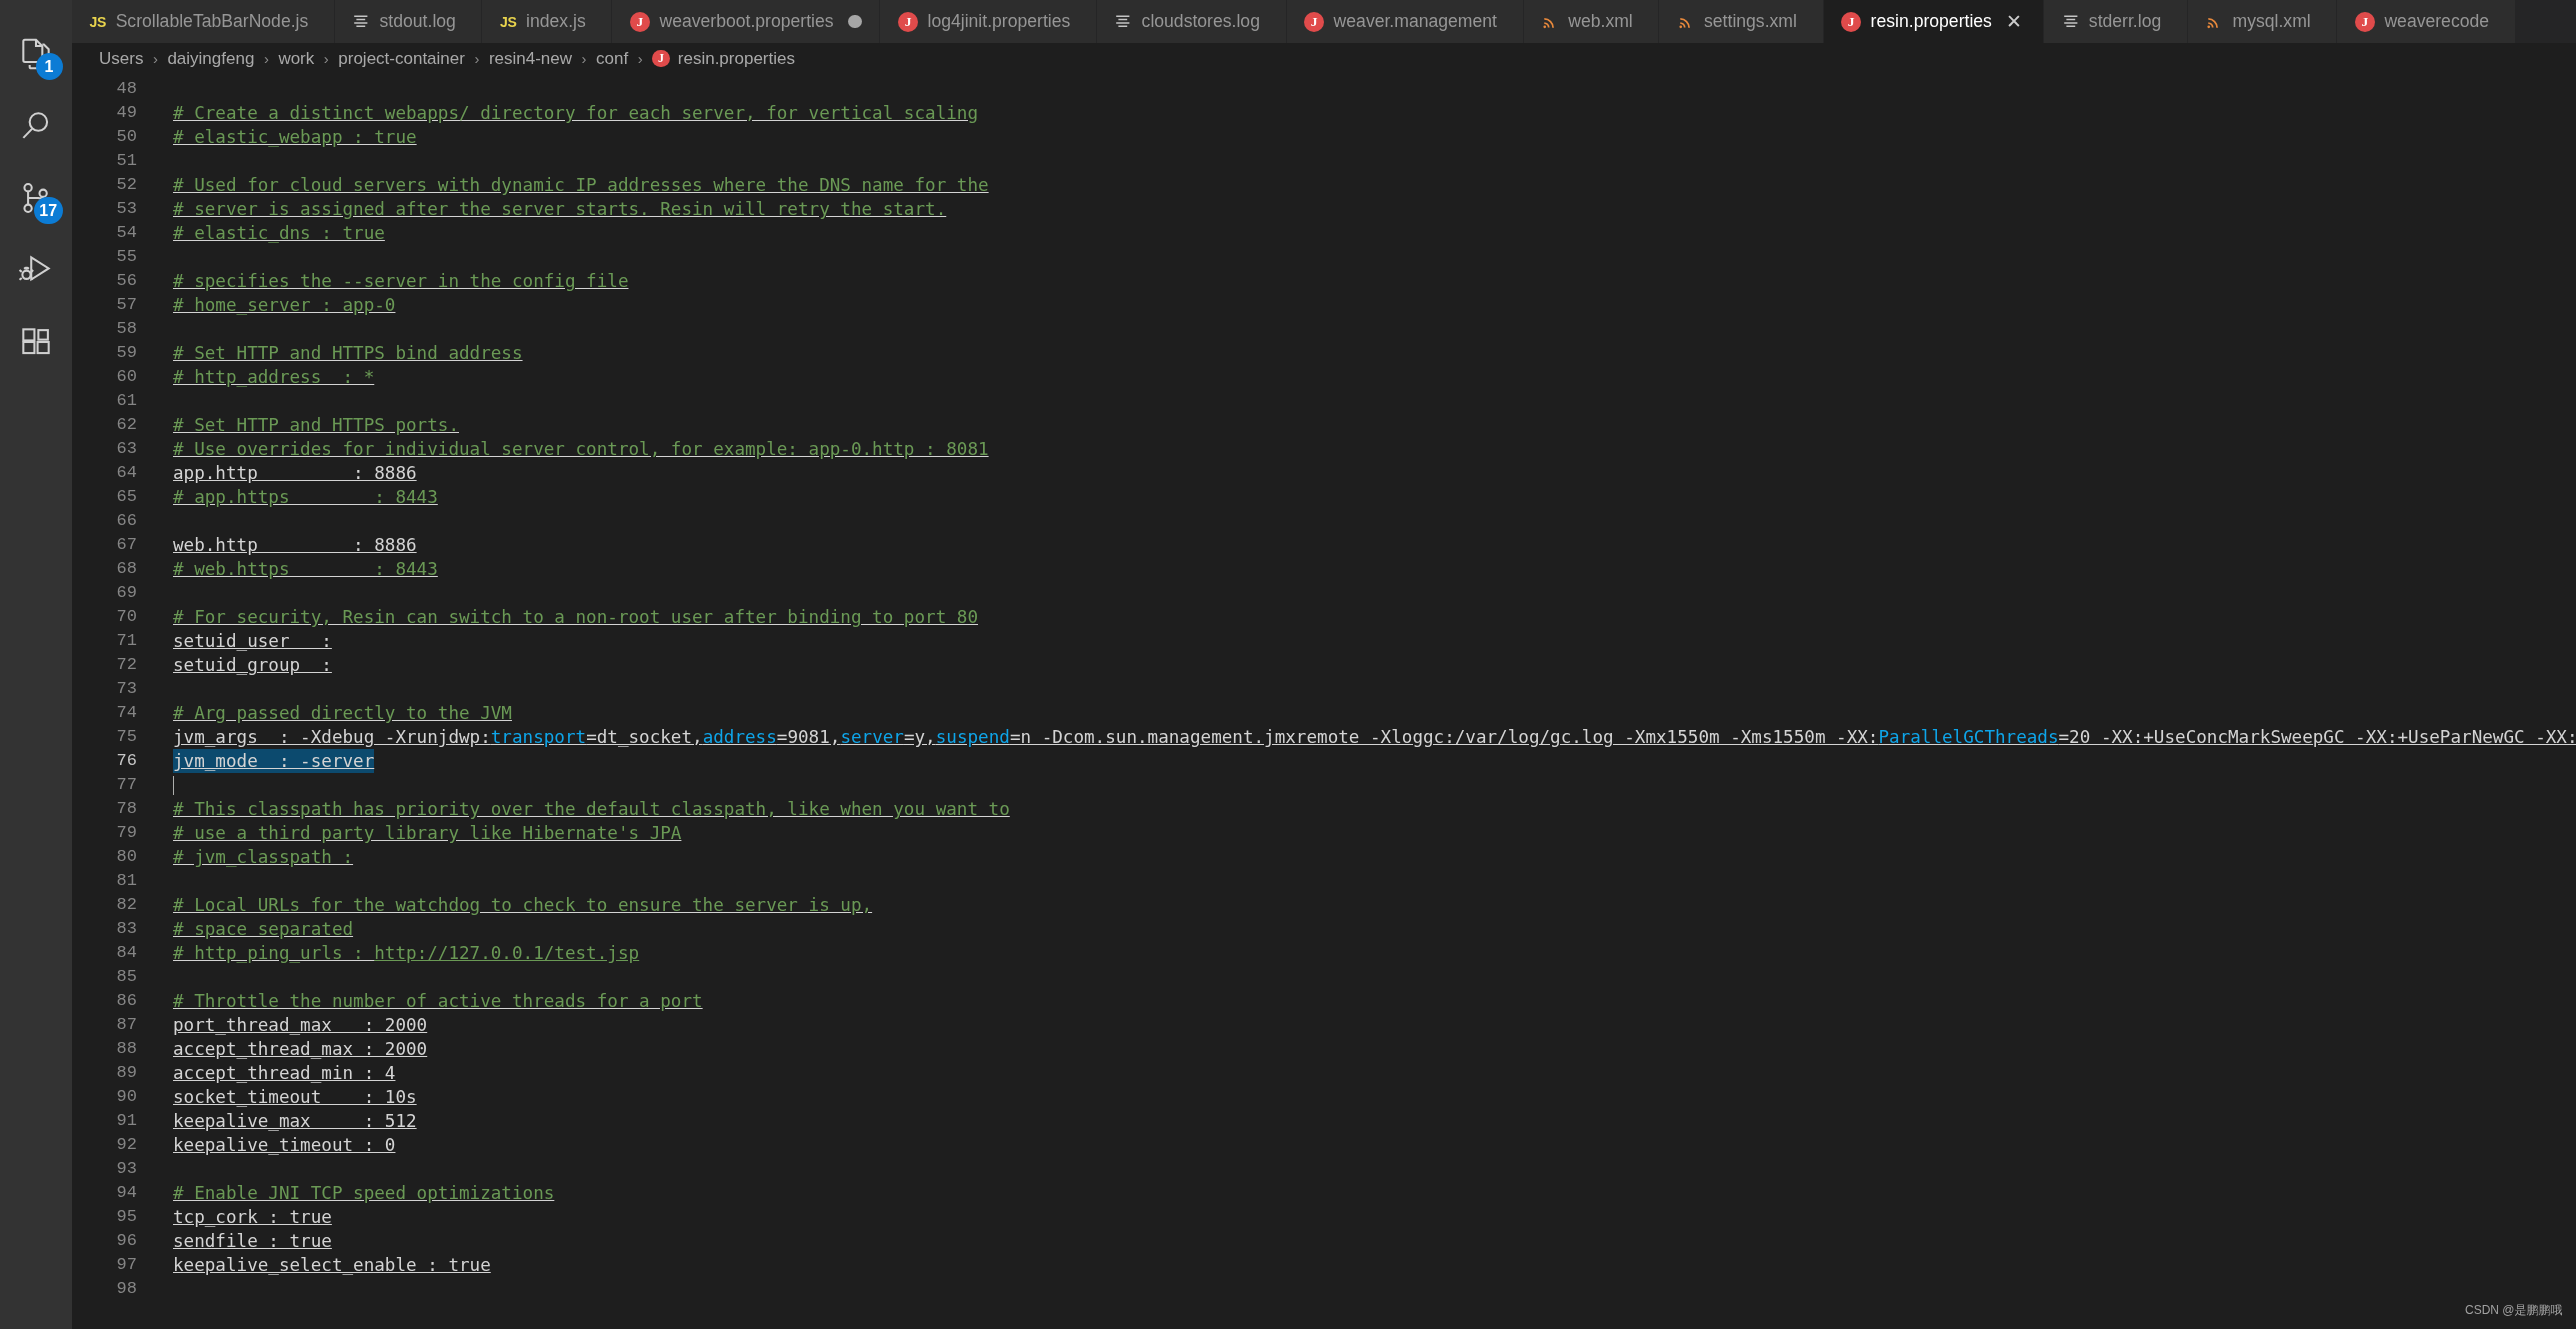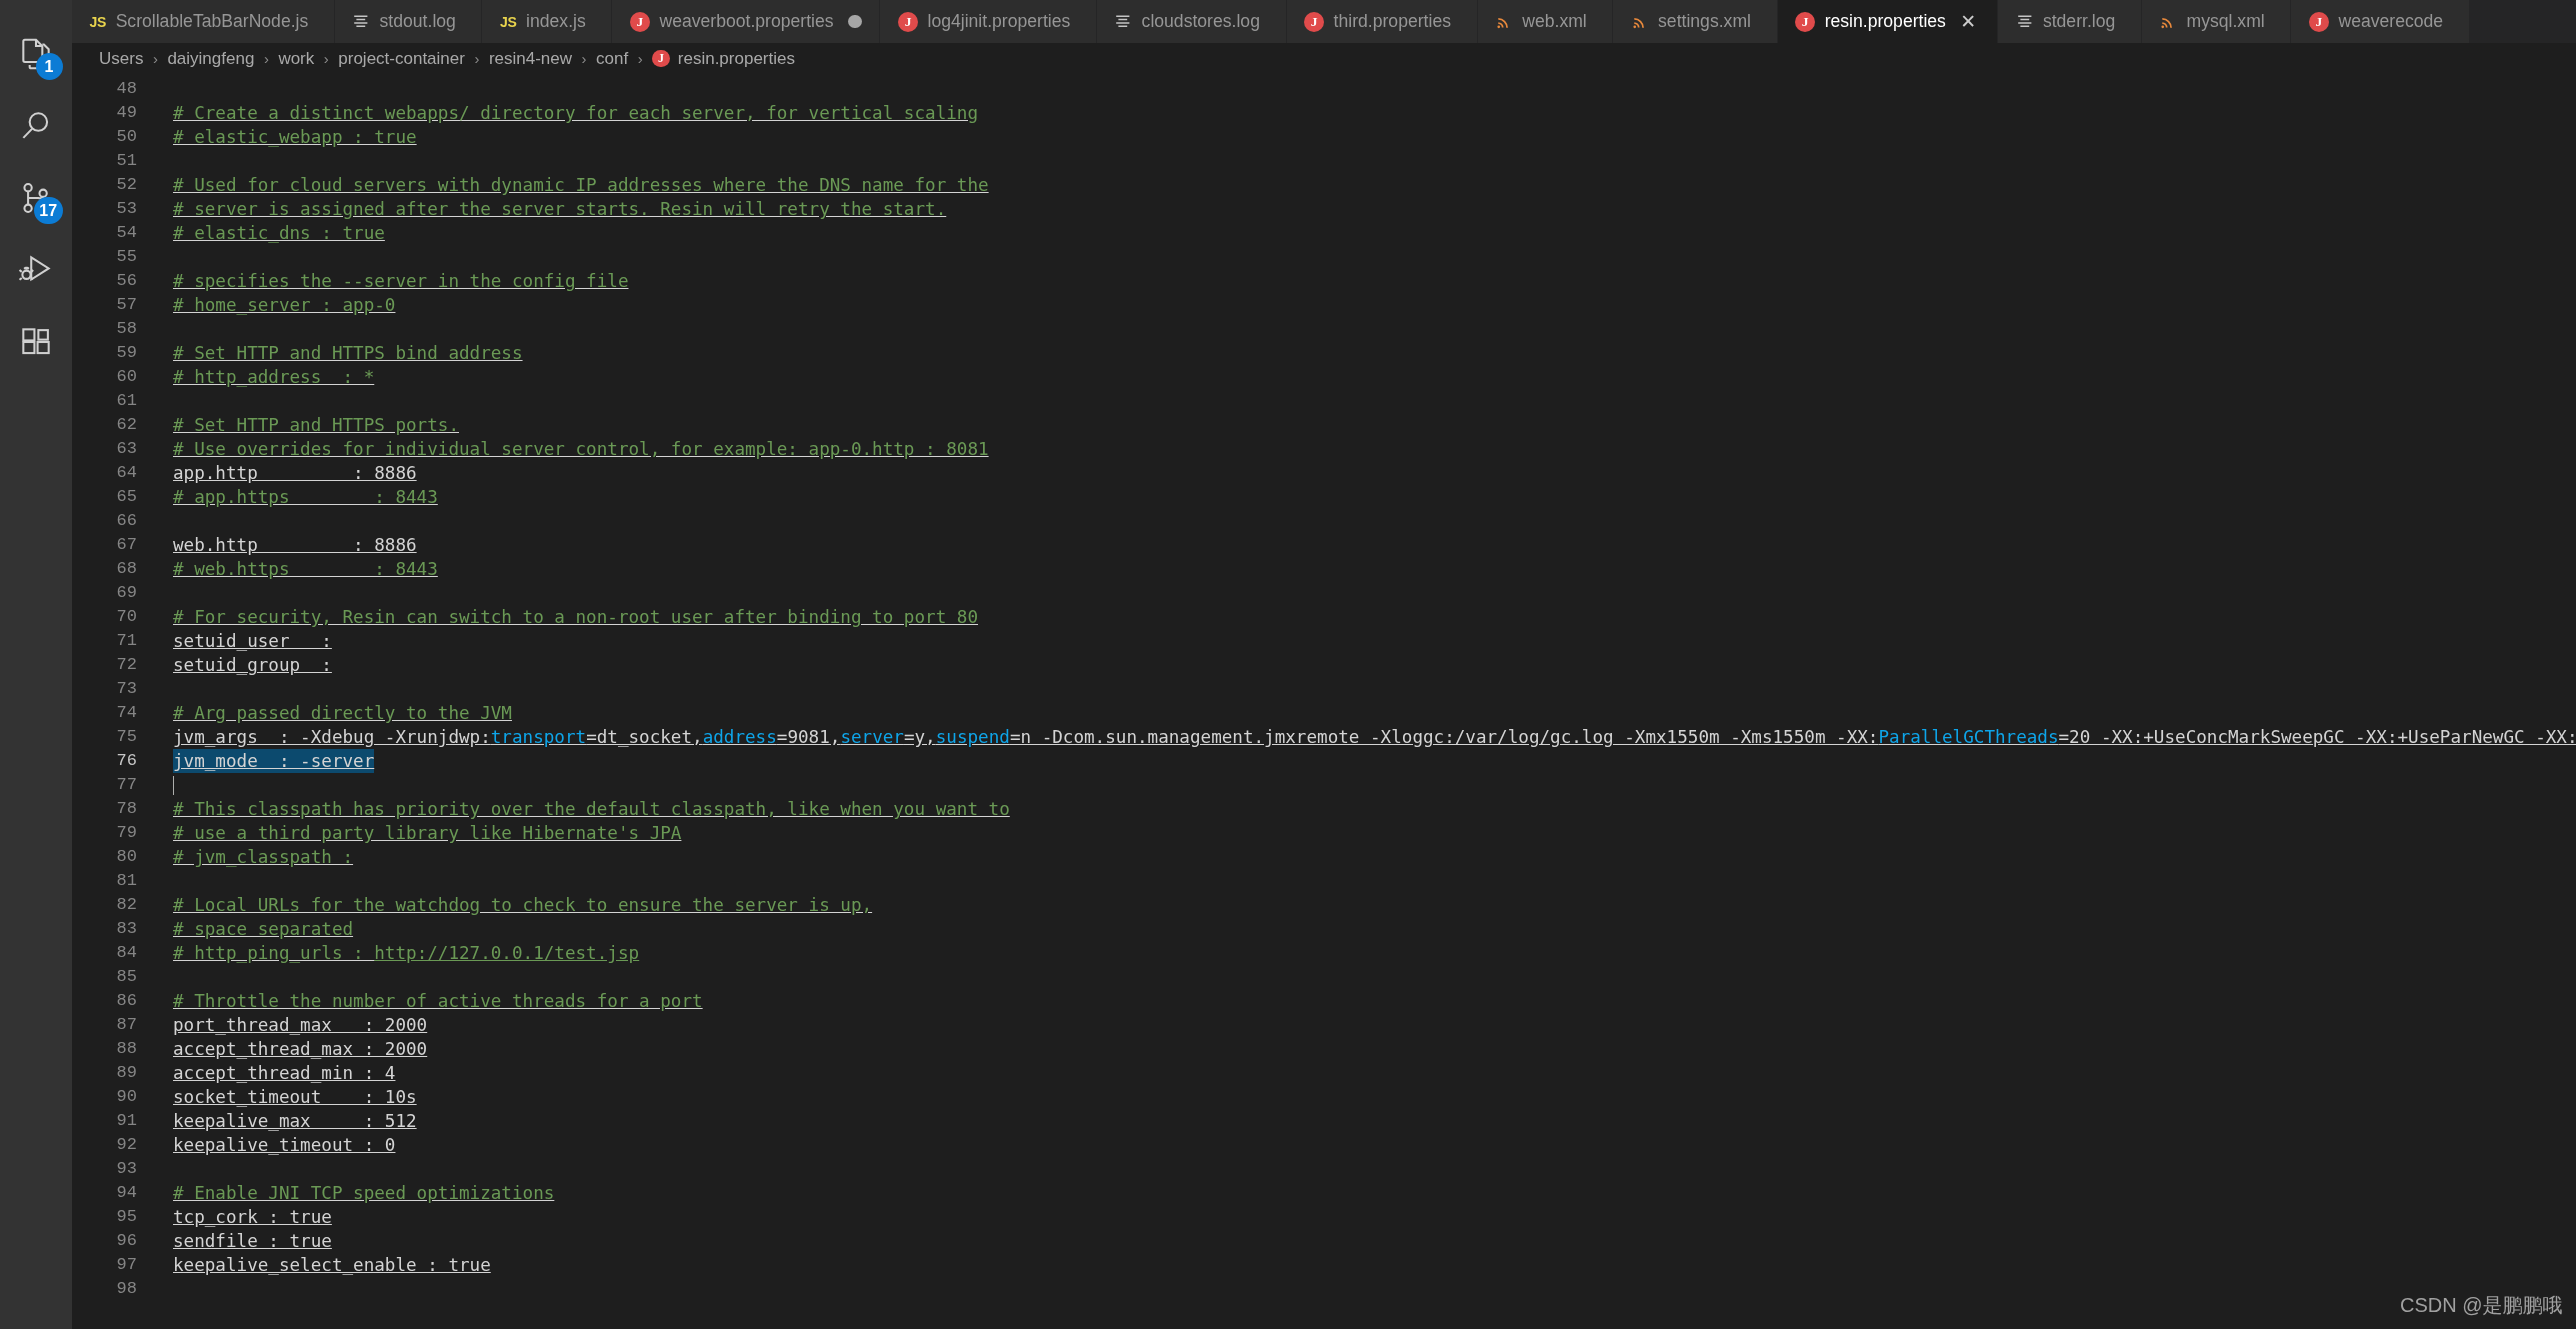--- a/index.html
+++ b/index.html
@@ -164,21 +164,21 @@
     vertical-align: middle;
     position: absolute;
     left: 20px; top: 2.7px;
   }
 
   
   .watermark {
     position: absolute;
     right: 13.5px; bottom: 10.8px;
     color: #b8b8b8;
-    font-size: 20px;
+    font-size: 12px;
     font-family: "Liberation Sans", sans-serif;
     opacity: 0.85;
   }
 </style>
 </head>
 <body>
 
 <div id="app">
 
   <div class="activity-bar">
@@ -280,21 +280,21 @@
             <svg class="ic-log" width="17.6" height="17.6" viewBox="0 0 16 16" stroke="#c5c5c5" stroke-width="1.4" fill="none">
               <path d="M2 3h12M4 6h8M2 9h12M4 12h8"></path>
             </svg>
           </span>
           <span class="tab-label">cloudstores.log</span>
         </div>
         <div class="tab">
           <span class="tab-icon">
             <span class="ic-properties">J</span>
           </span>
-          <span class="tab-label">third.properties</span>
+          <span class="tab-label">weaver.management</span>
         </div>
         <div class="tab">
           <span class="tab-icon">
             <svg class="ic-xml" width="17.6" height="17.6" viewBox="0 0 16 16" fill="none" stroke="#e8893c" stroke-width="1.6">
               <path d="M3 13a9 9 0 0 1 0 0"></path>
               <circle cx="3.4" cy="12.6" r="1.2" fill="#e8893c" stroke="none"></circle>
               <path d="M3 9.2a4 4 0 0 1 4 4"></path>
               <path d="M3 5.4a8 8 0 0 1 8 8"></path>
             </svg>
           </span>

